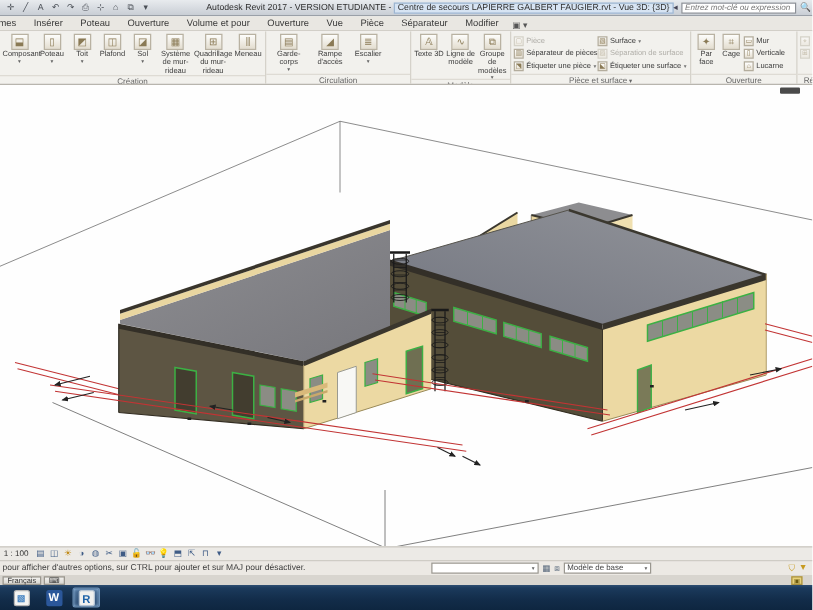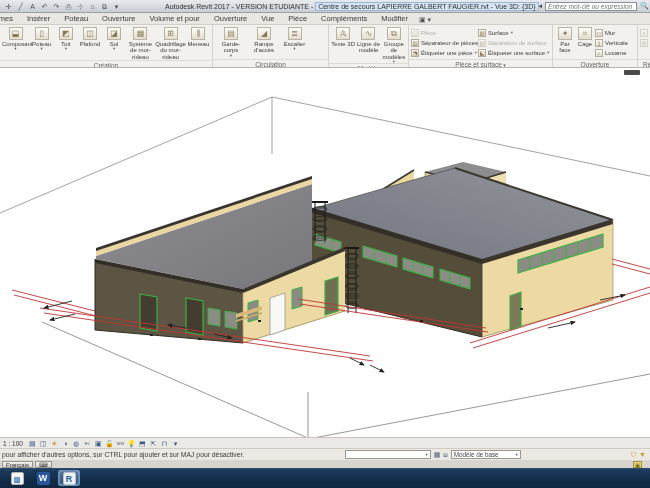--- a/index.html
+++ b/index.html
@@ -121,21 +121,21 @@
 
   <div id="tabrow">
     <span class="tab">Systèmes</span>
     <span class="tab">Insérer</span>
     <span class="tab">Poteau</span>
     <span class="tab">Ouverture</span>
     <span class="tab">Volume et pour</span>
     <span class="tab">Ouverture</span>
     <span class="tab">Vue</span>
     <span class="tab">Pièce</span>
-    <span class="tab">Compléments</span>
+    <span class="tab">Séparateur</span>
     <span class="tab">Modifier</span>
     <span id="tab-extra">▣ ▾</span>
   </div>
 
   <div id="ribbon">
 
     <div class="panel" style="width:213px">
       <div class="panel-body">
         <div class="rbtn arrow">
           <div class="icon16">⬓</div>

